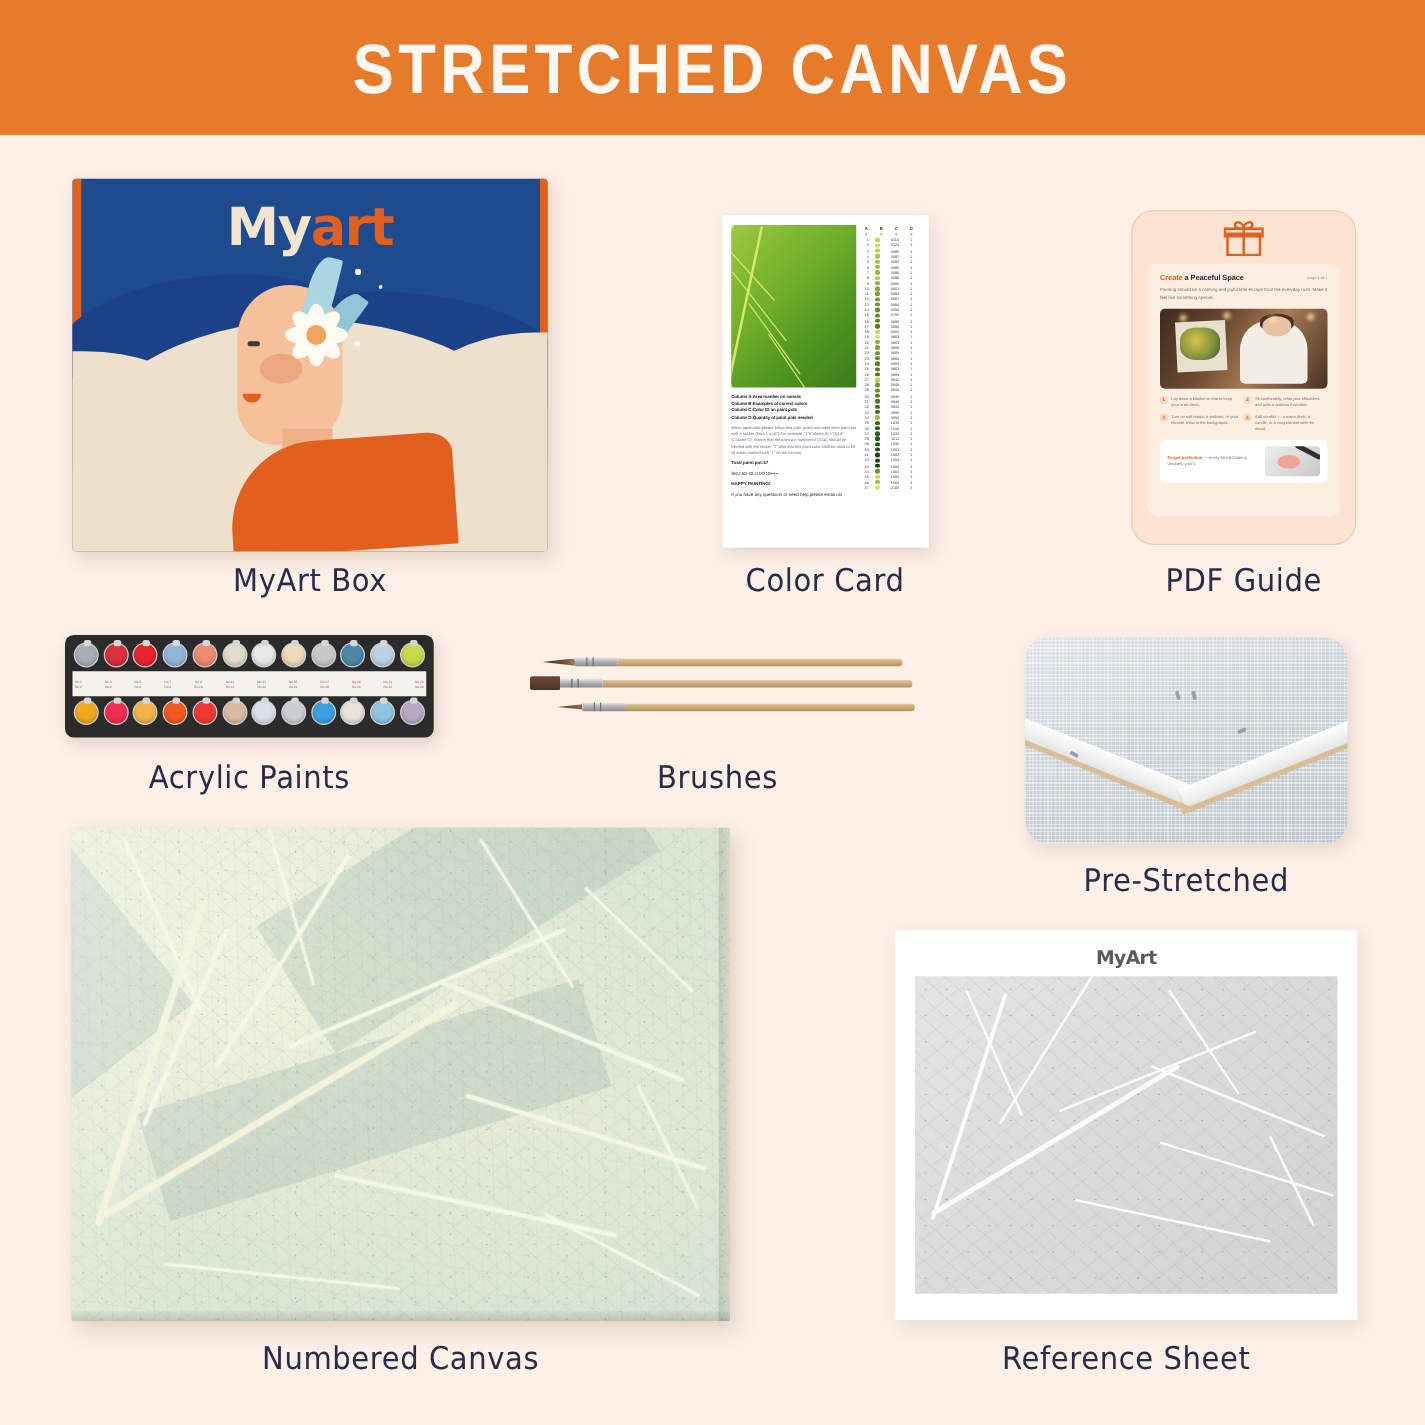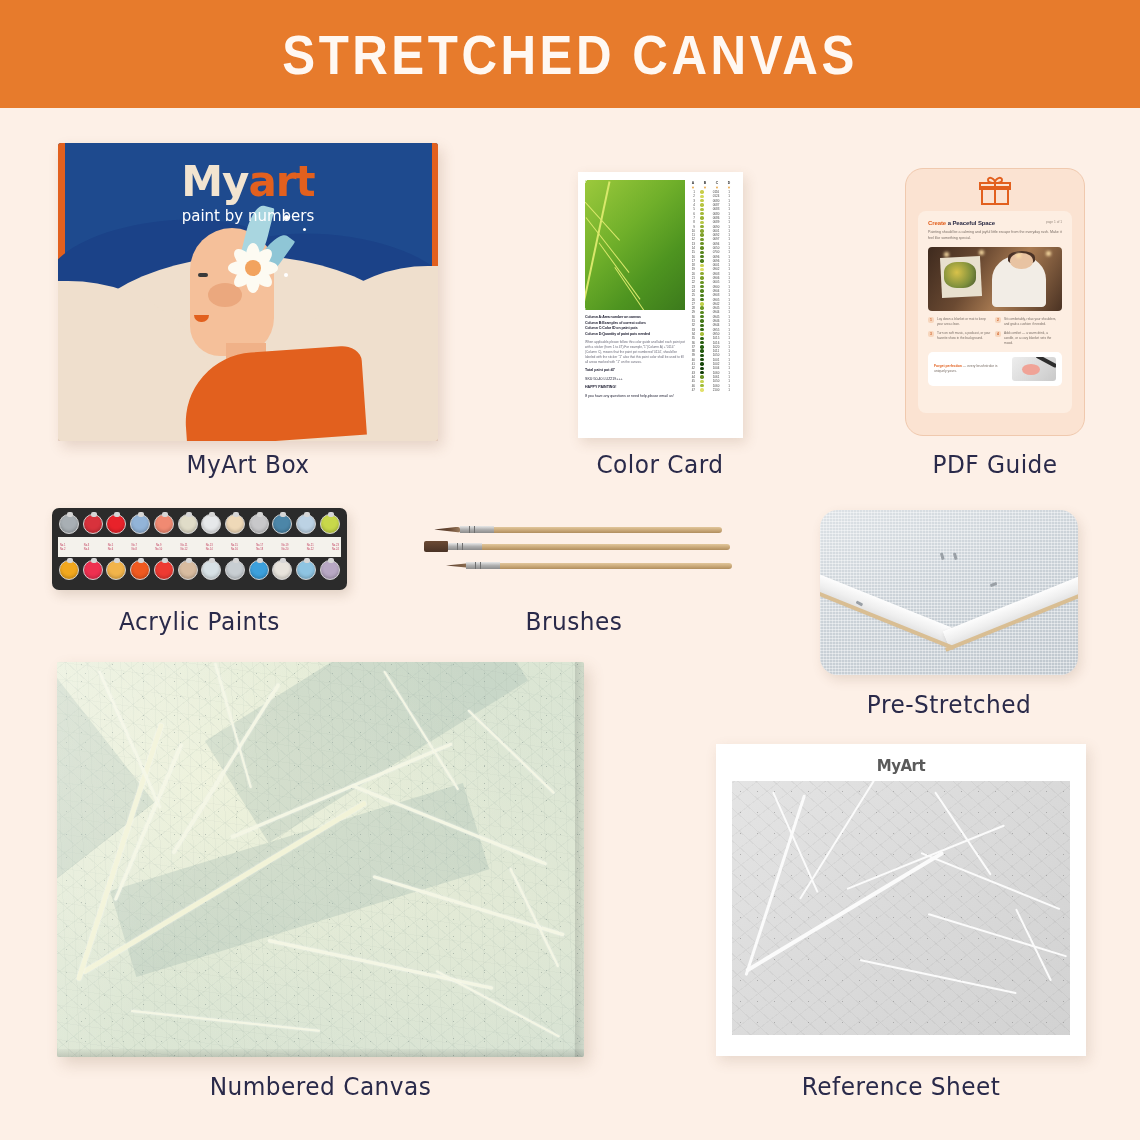--- a/index.html
+++ b/index.html
@@ -335,21 +335,20 @@
     </div>
 
     <div class="dot-sp" style="left:226px;top:72px;width:5px;height:5px;"></div>
     <div class="dot-sp" style="left:245px;top:85px;width:3px;height:3px;"></div>
     <div class="dot-sp" style="left:226px;top:130px;width:4px;height:4px;"></div>
 
     <div class="box-logo">
       <div class="logo-word">
         <span class="logo-my">My</span><span class="logo-art">art</span>
       </div>
-      <div class="logo-sub">paint by numbers</div>
     </div>
   </div>
 </div>
 <div class="cell caption" style="left:58px; top:450px; width:380px;">MyArt Box</div>
 
 <div class="cell card-wrap">
   <div class="color-card">
     <div class="cc-leaf">
       <div class="cc-vein" style="left:10px;top:0;width:2px;height:130px;transform:rotate(12deg);"></div>
       <div class="cc-vein" style="left:14px;top:8px;width:1.2px;height:60px;transform:rotate(-42deg);"></div>

